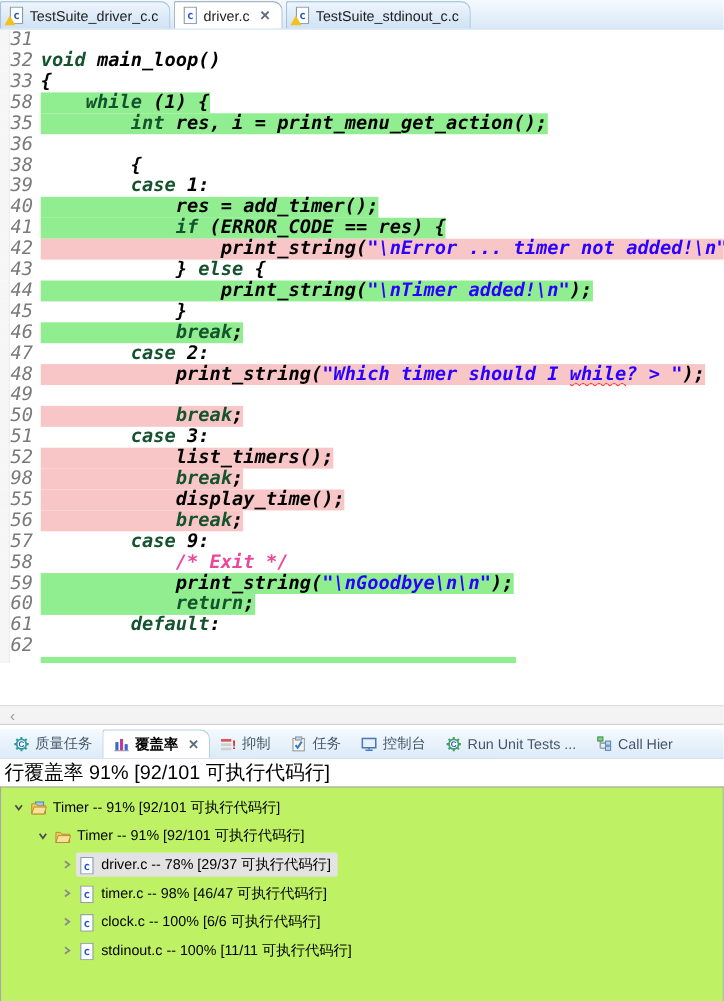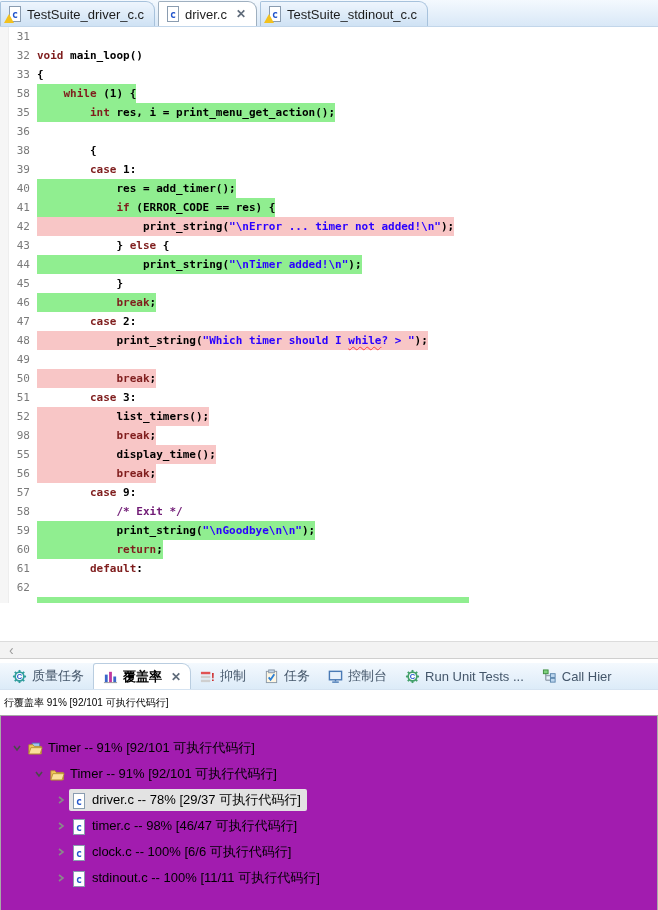--- a/index.html
+++ b/index.html
@@ -15,52 +15,52 @@
   .etab.active { background:#fff; border-color:#9fb0c0; }
   .fic { position:relative; width:14px; height:16px; flex:none; }
   .fic.warn::after { content:""; position:absolute; left:-4px; bottom:-1px;
           border-left:5px solid transparent; border-right:5px solid transparent;
           border-bottom:9px solid #f2c11e; }
   .closex { color:#5f6b7a; font-size:12px; font-weight:bold; margin-left:4px; cursor:default; }
 
   
   .editor { height:614px; background:#fff; overflow:hidden; }
   .cline { display:flex; height:19px; line-height:19px;
-           font-family:"DejaVu Sans Mono", monospace; font-size:11px; font-weight:bold; }
+           font-family:"DejaVu Sans Mono", monospace; font-size:17px; font-weight:bold;font-style:italic; }
   .ruler { width:9px; background:#f6f6f6; border-right:1px solid #eee; flex:none; }
   .ln { width:28px; flex:none; text-align:right; padding-right:7px; color:#7a7a7a; font-weight:normal; }
   .codespan { white-space:pre; }
   .cov-g { background:#90ee90; }
   .cov-p { background:#f8c6c6; }
-  .kw  { color:#7f1d1d; }
+  .kw  { color:#14532d; }
   .pl  { color:#000; }
   .str { color:#2a00ff; }
   .strw{ color:#2a00ff; text-decoration:underline wavy #ff4040 1px; text-underline-offset:2px; }
-  .com { color:#701a75; }
+  .com { color:#ec4899; }
   .partial { height:6px; overflow:hidden; }
   .partial .codespan { display:inline-block; }
 
   
   .hscroll { height:17px; background:#f3f3f3; border-top:1px solid #dcdcdc; display:flex; align-items:center; }
   .harrow { color:#9a9a9a; font-size:14px; padding-left:9px; line-height:15px; }
   .sash { height:5px; background:#fff; border-top:1px solid #cfcfcf; }
 
   
   .btabbar { height:27px; background:linear-gradient(#f4f9fe,#dcebf8);
              border-bottom:1px solid #d5e3f1; display:flex; align-items:flex-end; padding-left:3px;
              overflow:hidden; }
   .btab { display:flex; align-items:center; gap:5px; height:26px; padding:0 9px;
           font-size:13px; color:#44566a; white-space:nowrap; }
   .btab.active { background:#fff; border:1px solid #b9cde0; border-bottom:none;
                  border-radius:3px 9px 0 0; font-weight:bold; color:#000; }
   .bicon { width:15px; height:15px; flex:none; display:flex; }
 
   
-  .summary { height:25px; line-height:25px; padding-left:4px; font-size:10px; color:#000; background:#fff; }
-  .tree { height:195px; border:1px solid #a8a8a8; border-bottom:none; background:#a21caf; padding-top:19px; }
+  .summary { height:25px; line-height:25px; padding-left:4px; font-size:18px; color:#000; background:#fff; }
+  .tree { height:195px; border:1px solid #a8a8a8; border-bottom:none; background:#bef264; padding-top:5px; }
   .trow { display:flex; align-items:center; height:26px; font-size:13px; color:#000; }
   .arrow { width:16px; flex:none; display:flex; justify-content:center; align-items:center; }
   .selwrap { display:flex; align-items:center; gap:5px; padding:2px 6px 2px 3px; border-radius:2px; }
   .selwrap.selected { background:#e3e3e3; }
   .tlabel { white-space:nowrap; }
 </style>
 </head>
 <body>
 
 <div class="window">

